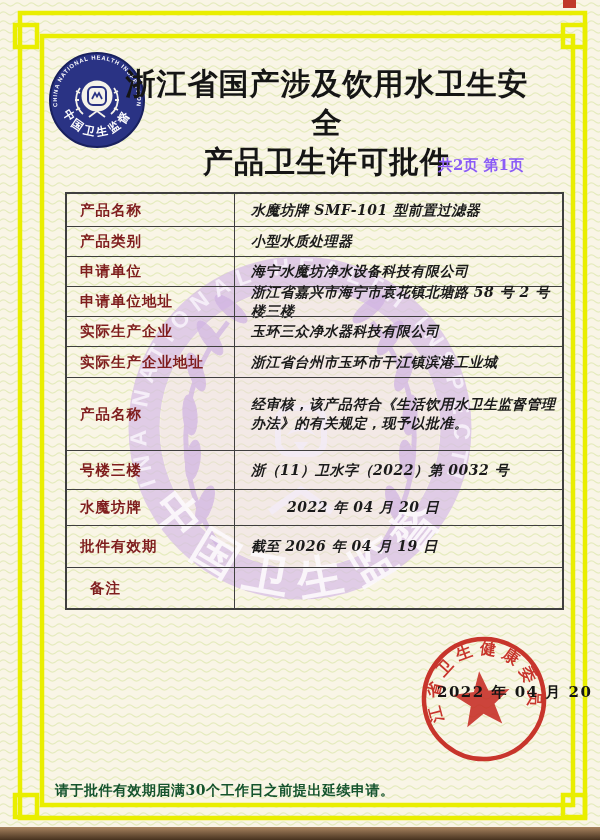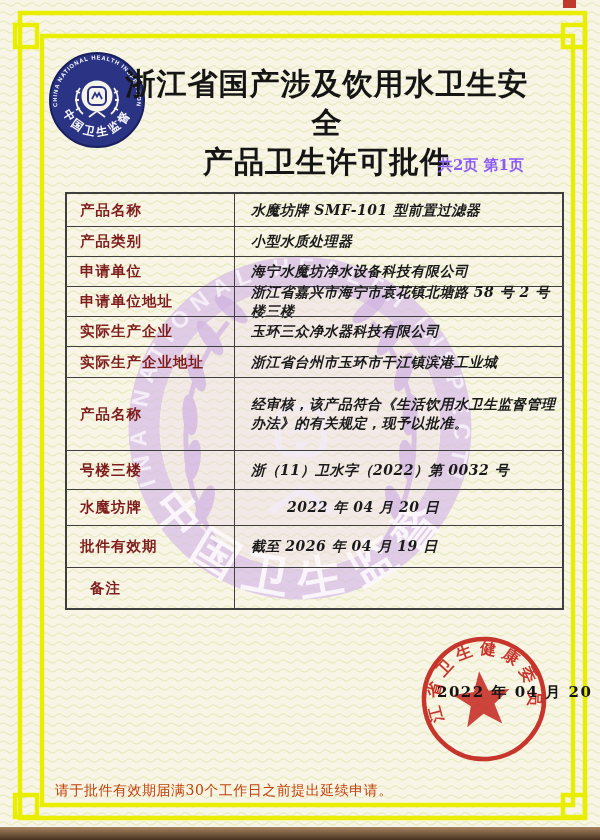--- a/index.html
+++ b/index.html
@@ -46,21 +46,21 @@
     line-height:19px;letter-spacing:0.5px;font-style:italic;
   }
   .row:nth-child(9) .cell-value{padding-left:52px;}
   .row:last-child .cell-label{padding-left:23px;}
   .stamp-date{
     position:absolute;left:437px;top:683px;z-index:5;
     font-size:15px;font-weight:bold;color:#141414;letter-spacing:1.5px;white-space:nowrap;
   }
   .footer-note{
     position:absolute;left:55px;top:782px;
-    font-size:14px;font-weight:normal;color:#c2410c;letter-spacing:0.5px;
+    font-size:14px;font-weight:bold;color:#14532d;letter-spacing:0.5px;
   }
   .photo-strip{
     position:absolute;left:0;bottom:0;width:600px;height:13px;z-index:6;
     background:linear-gradient(#a8835f,#46321f);
   }
   .photo-mark{
     position:absolute;left:563px;top:0;width:13px;height:8px;background:#c0392b;z-index:6;
   }
 </style>
 </head>

